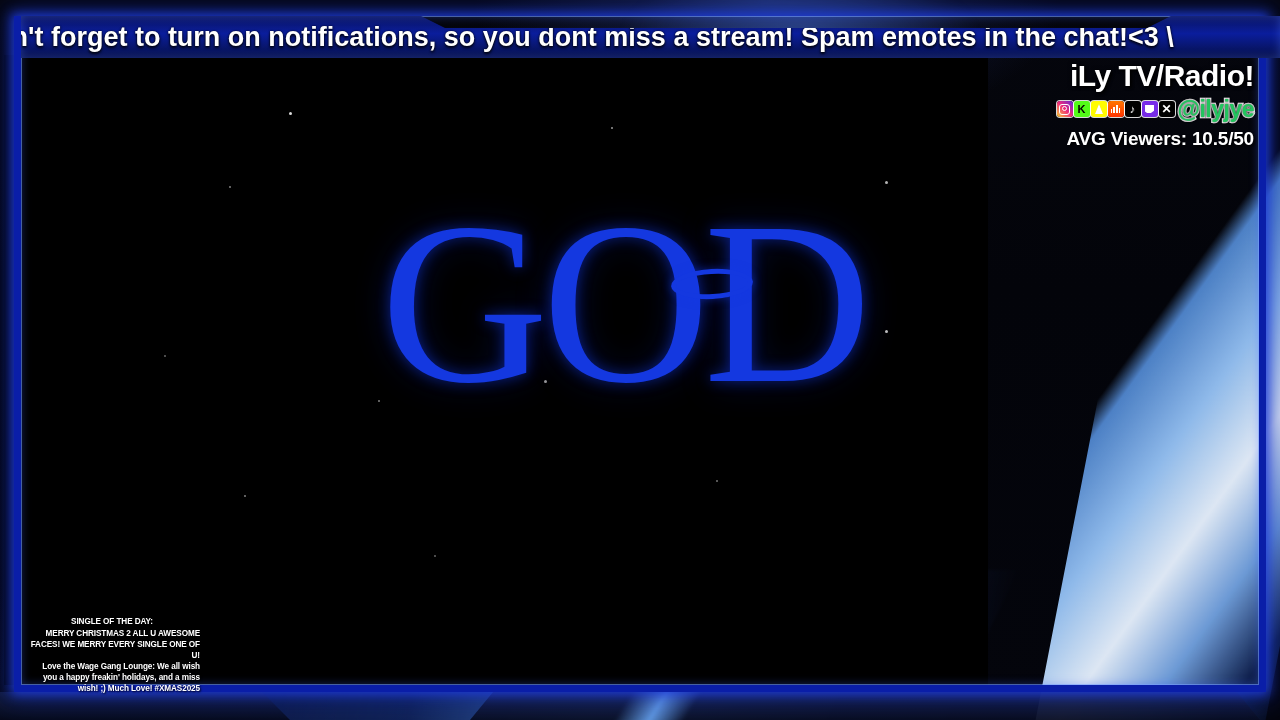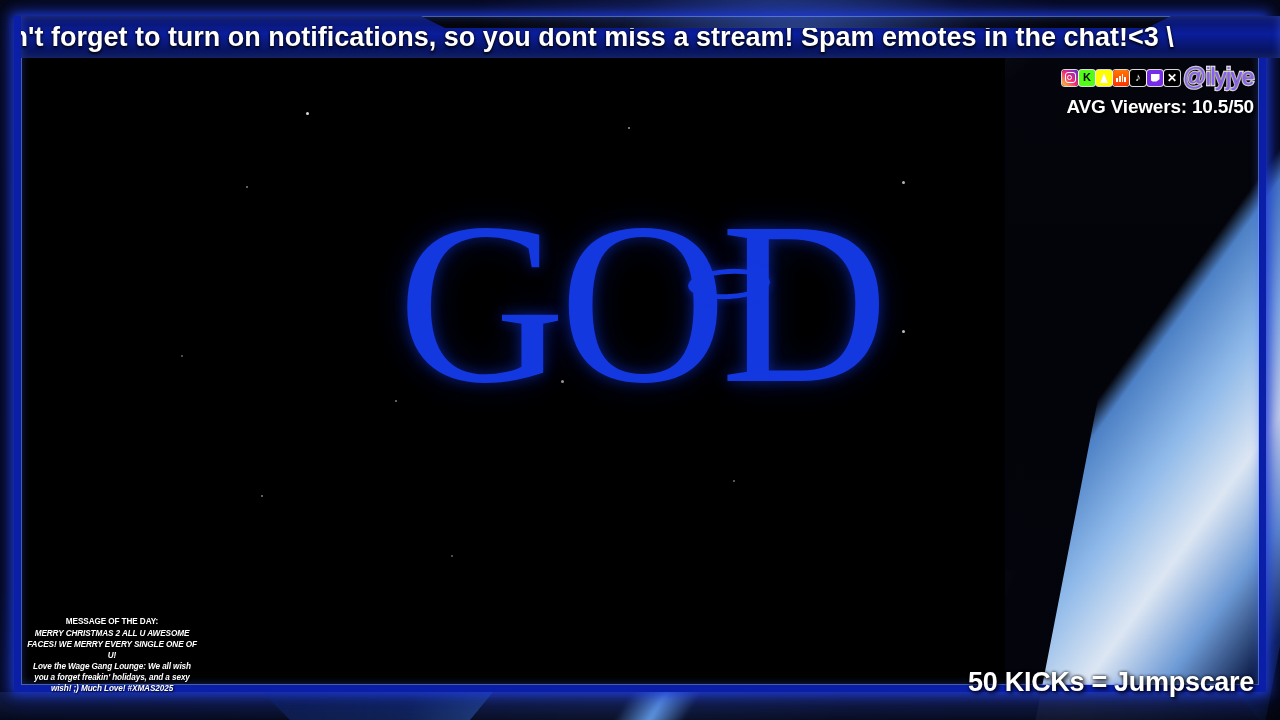--- a/index.html
+++ b/index.html
@@ -115,21 +115,21 @@
     width: 1238px;
     height: 669px;
     box-sizing: border-box;
     border: 1px solid rgba(120,160,255,0.55);
     pointer-events: none;
   }
 
   
   .video-area {
     position: absolute;
-    left: 21px;
+    left: 4px;
     top: 55px;
     width: 984px;
     height: 630px;
     background: #000;
     overflow: hidden;
   }
 
   .star {
     position: absolute;
     background: #ffffff;
@@ -269,23 +269,23 @@
   .ic-tiktok .note { color: #fff; font-size: 11px; line-height: 1; }
   .ic-twitch { background: #772ce8; }
   .ic-twitch .tv {
     width: 9px; height: 8px;
     background: #fff;
     position: relative;
     clip-path: polygon(0 0, 100% 0, 100% 72%, 66% 100%, 40% 100%, 22% 100%, 0 80%);
   }
   .ic-x { background: #000000; font-size: 12px; }
   .handle {
-    color: #8b5cf6;
+    color: #22c55e;
     font-size: 23px;
-    font-weight: normal;
+    font-weight: bold;
     margin-left: 2px;
     letter-spacing: -0.5px;
     -webkit-text-stroke: 2.5px #ffffff;
     paint-order: stroke fill;
     text-shadow: 0 0 3px rgba(0,0,0,0.9);
     line-height: 1;
   }
   .avg-viewers {
     color: #ffffff;
     font-size: 19px;
@@ -307,21 +307,21 @@
     font-size: 8.2px;
     font-weight: bold;
     line-height: 1.35;
     text-shadow: 1px 1px 2px rgba(0,0,0,0.95);
     letter-spacing: -0.1px;
   }
   .motd-title {
     text-align: center;
     margin-bottom: 1px;
   }
-  .motd-body { text-align: center; font-style: italic; }
+  .motd-body { text-align: right; }
 
   
   .goal-text {
     position: absolute;
     right: 26px;
     bottom: 22px;
     color: #ffffff;
     font-size: 27px;
     font-weight: bold;
     letter-spacing: -0.3px;
@@ -404,20 +404,21 @@
   </div>
 
   <div class="overlay-frame"></div>
   <div class="frame-inner-edge"></div>
 
   <div class="ticker">
     <div class="ticker-text">on't forget to turn on notifications, so you dont miss a stream! Spam emotes in the chat!&lt;3 \</div>
   </div>
 
   <div class="brand-block">
+    <div class="brand-title">iLy TV/Radio!</div>
     <div class="social-row">
       <span class="social-icon ic-instagram">
           <span class="ig-sq"></span>
         </span>
       <span class="social-icon ic-kick">K</span>
       <span class="social-icon ic-snapchat">
           <span class="ghost"></span>
         </span>
       <span class="social-icon ic-soundcloud">
           <span class="wave">
@@ -433,23 +434,22 @@
       <span class="social-icon ic-twitch">
           <span class="tv"></span>
         </span>
       <span class="social-icon ic-x">✕</span>
       <span class="handle">@ilyjye</span>
     </div>
     <div class="avg-viewers">AVG Viewers: 10.5/50</div>
   </div>
 
   <div class="motd">
-    <div class="motd-title">MESSAGE OF THE DAY:</div>
+    <div class="motd-title">SINGLE OF THE DAY:</div>
     <div class="motd-body">MERRY CHRISTMAS 2 ALL U AWESOME</div>
     <div class="motd-body">FACES! WE MERRY EVERY SINGLE ONE OF U!</div>
     <div class="motd-body">Love the Wage Gang Lounge: We all wish</div>
-    <div class="motd-body">you a forget freakin' holidays, and a sexy</div>
+    <div class="motd-body">you a happy freakin' holidays, and a miss</div>
     <div class="motd-body">wish! ;) Much Love! #XMAS2025</div>
   </div>
 
-  <div class="goal-text">50 KICKs = Jumpscare</div>
 
 </div>
 
 </body></html>

